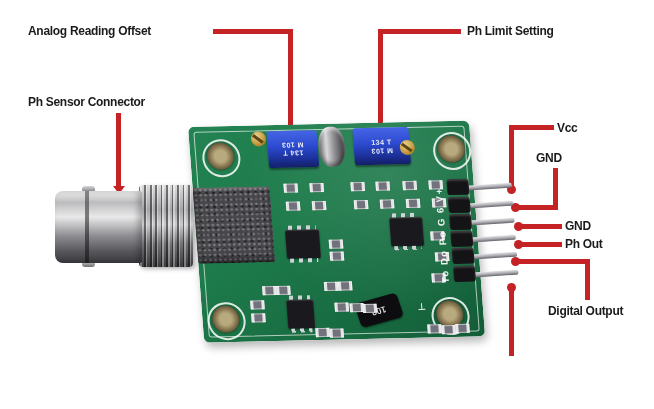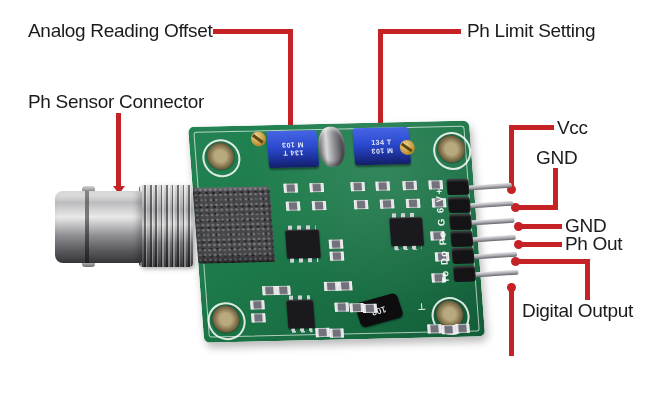--- a/index.html
+++ b/index.html
@@ -1,21 +1,21 @@
 <!DOCTYPE html>
 <html style="--red: #c42225; --ink: #1b1b1b;"><head>
 <meta charset="utf-8">
 <style>
   html,body{margin:0;padding:0;background:#fff;}
   .stage{
     position:relative;width:654px;height:409px;background:#fff;overflow:hidden;
     font-family:"Liberation Sans",sans-serif;
   }
   .label{
-    position:absolute;font-weight:400;font-size:19px;line-height:18px;
+    position:absolute;font-weight:700;font-size:12px;line-height:18px;
     letter-spacing:-0.3px;color:var(--ink,#1b1b1b);white-space:nowrap;
   }
   .rline{position:absolute;background:var(--red,#c42225);}
   .rdot{position:absolute;width:9px;height:9px;border-radius:50%;background:var(--red,#c42225);}
   .arrow-down{
     position:absolute;width:0;height:0;
     border-left:6px solid transparent;border-right:6px solid transparent;
     border-top:8px solid var(--red,#c42225);
   }
   
@@ -83,21 +83,21 @@
 
 <div class="stage">
 
   <div class="label" style="left:28px;top:22px">Analog Reading Offset</div>
   <div class="label" style="left:467px;top:22px">Ph Limit Setting</div>
   <div class="label" style="left:28px;top:93px">Ph Sensor Connector</div>
   <div class="label" style="left:557px;top:119px">Vcc</div>
   <div class="label" style="left:536px;top:149px">GND</div>
   <div class="label" style="left:565px;top:217px">GND</div>
   <div class="label" style="left:565px;top:235px">Ph Out</div>
-  <div class="label" style="left:522px;top:302px">Digital Output</div>
+  <div class="label" style="left:548px;top:302px">Digital Output</div>
 
   <div class="rline" style="left:213px;top:29px;width:80px;height:5px"></div>
   <div class="rline" style="left:288px;top:29px;width:5px;height:106px"></div>
   <div class="arrow-down" style="left:284.5px;top:134px"></div>
 
   <div class="rline" style="left:378px;top:29px;width:83px;height:5px"></div>
   <div class="rline" style="left:378px;top:29px;width:5px;height:100px"></div>
   <div class="arrow-down" style="left:374.5px;top:128px"></div>
 
   <div class="rline" style="left:116px;top:113px;width:5px;height:74px"></div>

